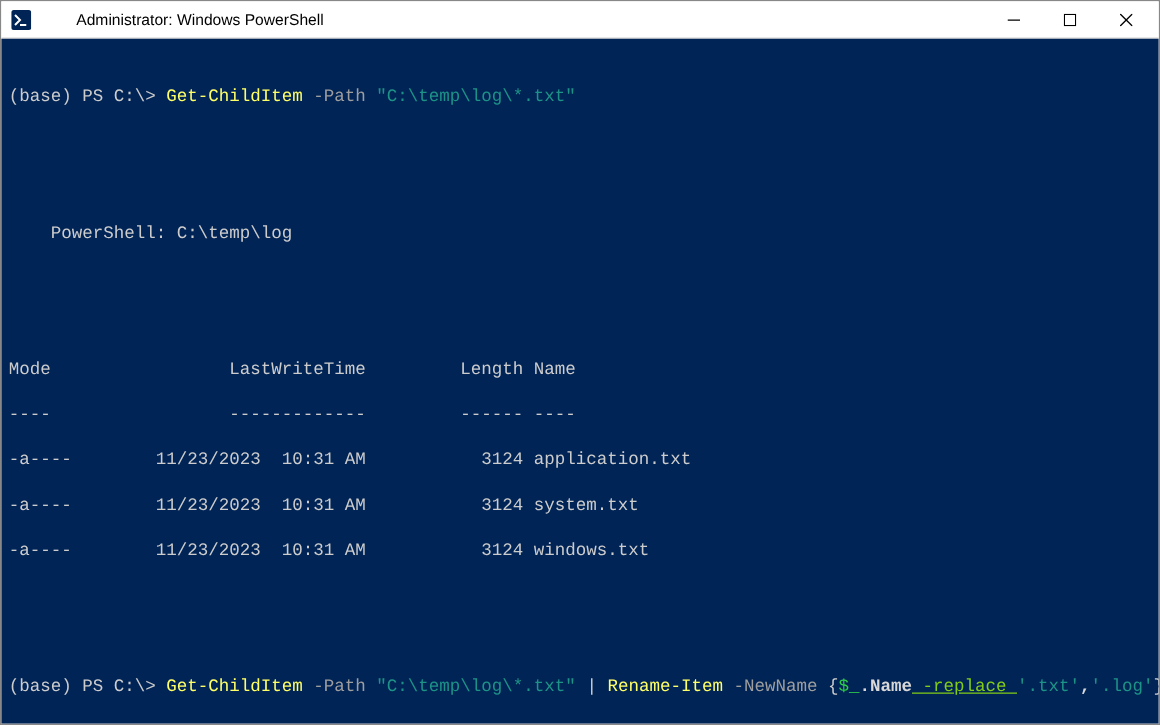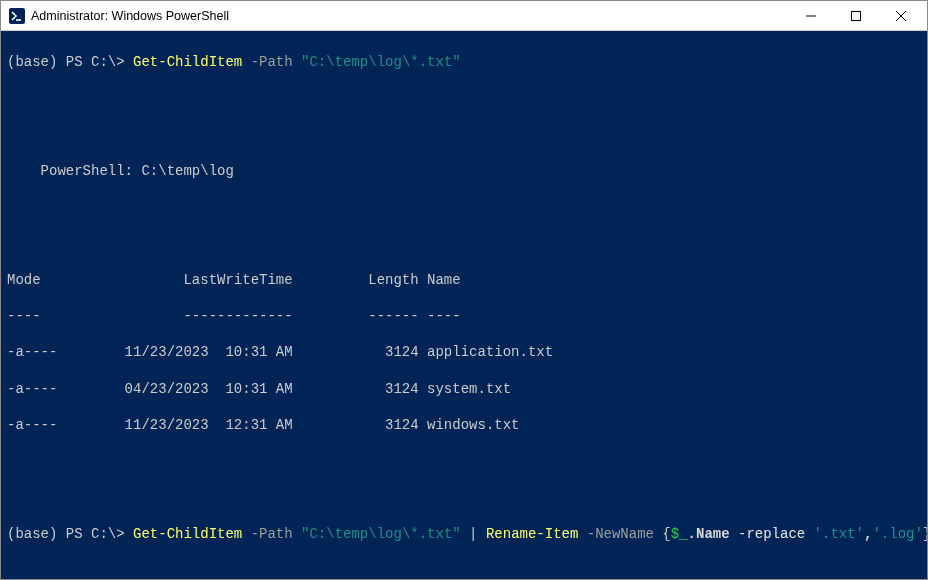--- a/index.html
+++ b/index.html
@@ -25,52 +25,53 @@
     color: #000;
   }
   .titlebar-icon {
     width: 16px;
     height: 16px;
     margin-right: 6px;
     flex: 0 0 auto;
   }
   .titlebar-title {
     flex: 1 1 auto;
+    margin-left: 30px;
   }
   .wbtns {
     display: flex;
     gap: 0;
   }
   .wbtn {
     width: 45px;
     height: 28px;
     display: flex;
     align-items: center;
     justify-content: center;
     color: #000;
   }
   .wbtn svg { display: block; }
   .terminal {
     height: calc(100% - 30px);
     background: #012456;
     color: #cccccc;
-    padding: 4px 6px;
+    padding: 20px 6px;
     line-height: 1.3;
     white-space: pre;
   }
   .line { min-height: 18px; }
   .prompt-prefix { color: #cccccc; }
   .cmdlet { color: #ffff66; }
   .param { color: #9e9e9e; }
   .str { color: #1d9387; }
   .pipe { color: #cccccc; }
   .brace { color: #cccccc; }
   .var { color: #2ecf4b; }
   .prop { color: #d8d8d8; font-weight: bold; }
-  .op { color: #e5e5e5; }
+  .op { color: #84cc16; text-decoration: underline; }
   .fileout { color: #cccccc; }
 </style>
 </head>
 <body>
 
 <div class="titlebar">
   <span class="titlebar-icon">
     <svg width="16" height="16" viewBox="0 0 16 16">
       <rect x="0" y="0" width="16" height="16" rx="2" fill="#012456"></rect>
       <path d="M3 4 L7 8 L3 12" stroke="#ffffff" stroke-width="1.6" fill="none"></path>
@@ -101,22 +102,22 @@
 <div class="terminal">
 <div class="line"><span class="prompt-prefix">(base) PS C:\&gt; </span><span class="cmdlet">Get-ChildItem</span><span class="param"> -Path </span><span class="str">"C:\temp\log\*.txt"</span></div>
 <div class="line"></div>
 <div class="line"></div>
 <div class="line fileout"><span>    PowerShell: </span><span>C:\temp\log</span></div>
 <div class="line"></div>
 <div class="line"></div>
 <div class="line fileout">Mode                 LastWriteTime         Length Name</div>
 <div class="line fileout">----                 -------------         ------ ----</div>
 <div class="line fileout">-a----        11/23/2023  10:31 AM           3124 application.txt</div>
-<div class="line fileout">-a----        04/23/2023  10:31 AM           3124 system.txt</div>
-<div class="line fileout">-a----        11/23/2023  12:31 AM           3124 windows.txt</div>
+<div class="line fileout">-a----        11/23/2023  10:31 AM           3124 system.txt</div>
+<div class="line fileout">-a----        11/23/2023  10:31 AM           3124 windows.txt</div>
 <div class="line"></div>
 <div class="line"></div>
 <div class="line"><span class="prompt-prefix">(base) PS C:\&gt; </span><span class="cmdlet">Get-ChildItem</span><span class="param"> -Path </span><span class="str">"C:\temp\log\*.txt"</span><span class="pipe"> | </span><span class="cmdlet">Rename-Item</span><span class="param"> -NewName </span><span class="brace">{</span><span class="var">$_</span><span class="prop">.Name</span><span class="op"> -replace </span><span class="str">'.txt'</span><span class="prop">,</span><span class="str">'.log'</span><span class="brace">}</span></div>
 
 
 
 
 
 
 

